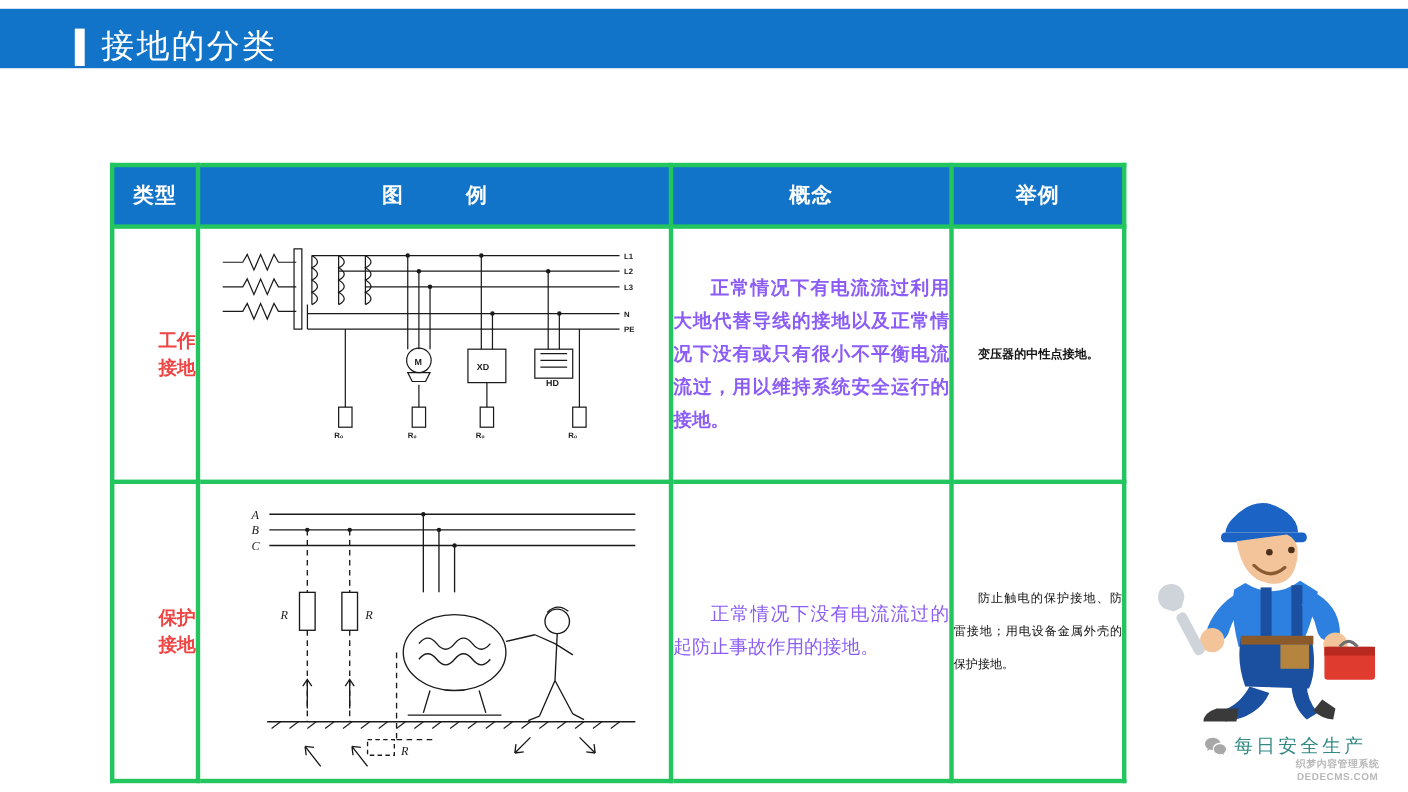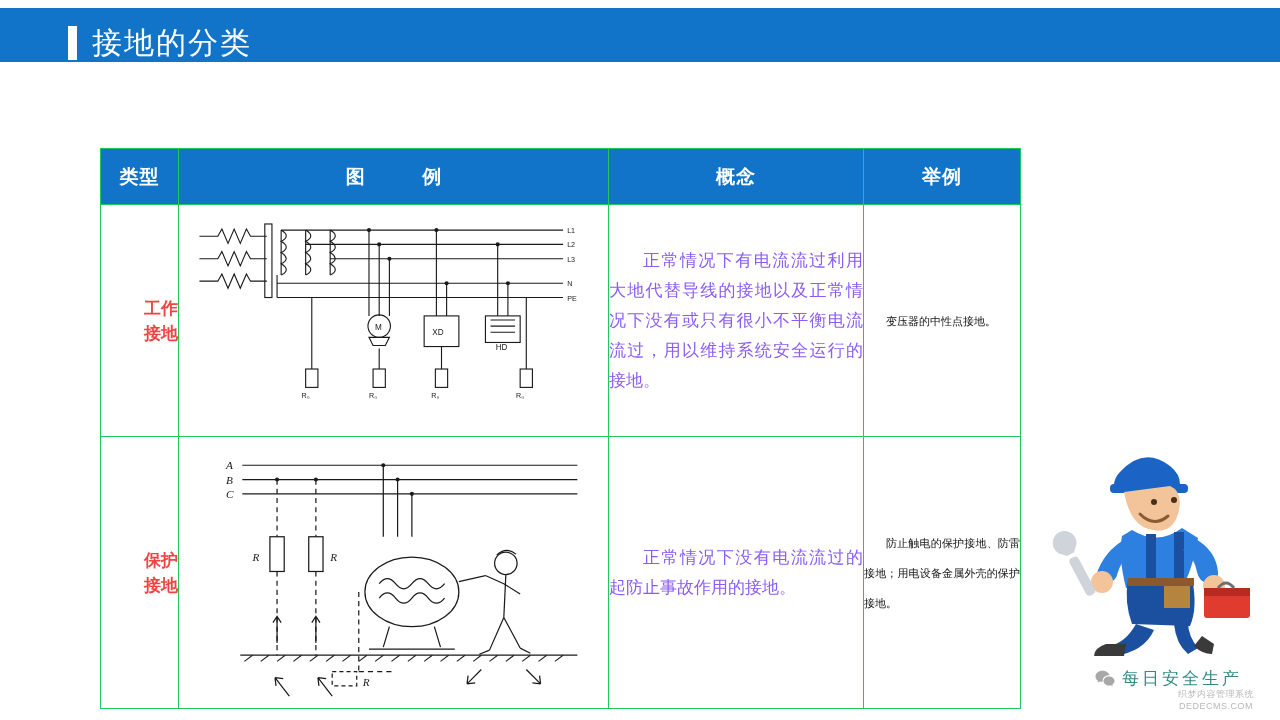--- a/index.html
+++ b/index.html
@@ -42,42 +42,42 @@
 
   
   .table {
     position: absolute;
     left: 100px; top: 148px;
     width: 920px;
     border-collapse: collapse;
     table-layout: fixed;
   }
   .table td, .table th {
-    border: 1px solid #22c55e;
+    border: 4px solid #22c55e;
     vertical-align: middle;
     padding: 0;
   }
   thead th {
     background: #1274C8;
     color: #ffffff;
     font-size: 19px;
     font-weight: bold;
     height: 56px;
     border: 1px solid #1274C8;
     text-align: center;
     letter-spacing: 1px;
   }
   th.th-tu-li { letter-spacing: 26px; text-indent: 26px; }
 
   .col-type  { width: 78px; }
   .col-fig   { width: 430px; }
   .col-conc  { width: 255px; }
   .col-ex    { width: 157px; }
 
-  .row-1 td { height: 232px; }
+  .row-1 td { height: 232px; font-weight: bold; }
   .row-2 td { height: 272px; }
 
   .cell-type {
     text-align: right;
     font-size: 17px;
     font-weight: bold;
     color: #ef4444;
     line-height: 25px;
   }
   .cell-text {
@@ -119,20 +119,21 @@
   }
   .wechat-wm .wm-icon { width: 22px; height: 22px; }
   .dedecms {
     position: absolute;
     right: 26px; bottom: 8px;
     text-align: center;
     color: #b9b9b9;
     font-size: 9px;
     line-height: 12px;
     letter-spacing: .5px;
+    font-weight: bold;
   }
 </style>
 </head>
 <body>
 
 <div class="slide">
 
   <div class="header-bar">
     <div class="header-accent"></div>
     <div class="header-title">接地的分类</div>

